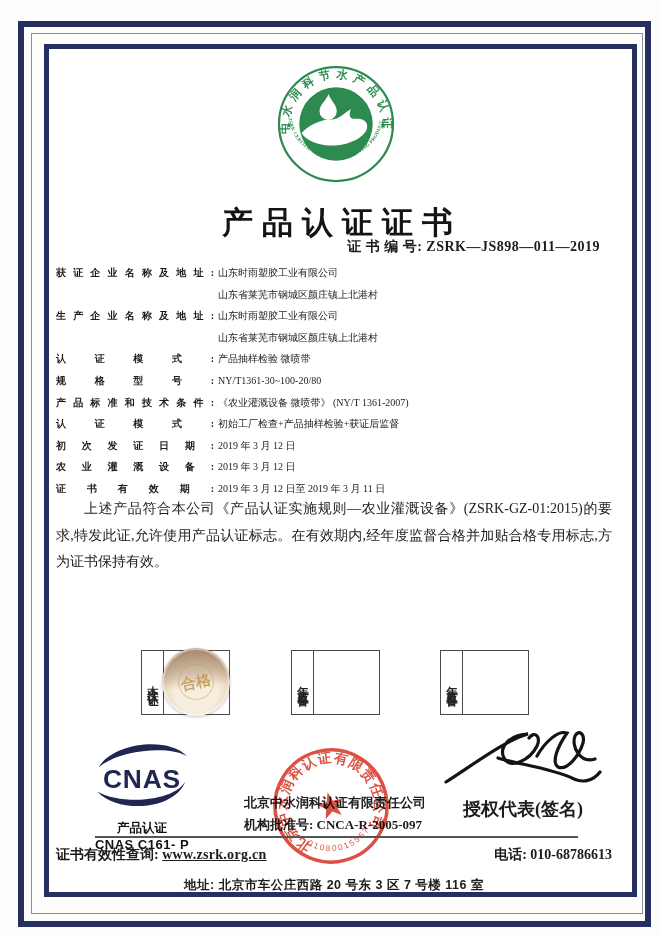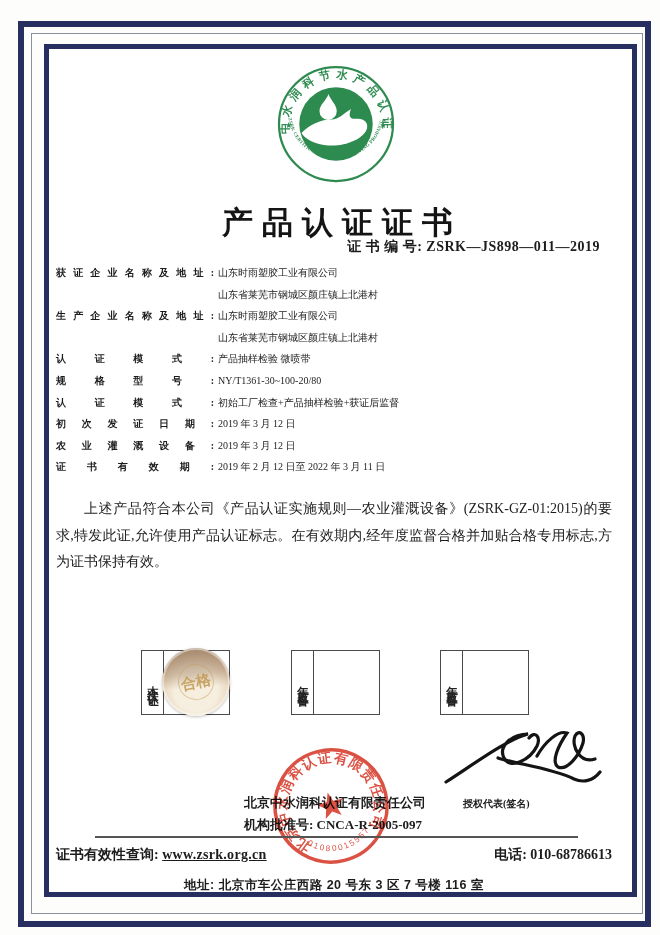--- a/index.html
+++ b/index.html
@@ -48,21 +48,21 @@
         font-family:"Liberation Sans","DejaVu Sans",sans-serif;}
   .cnas .l1{font-size:12.5px;font-weight:bold;color:#111;margin-top:2px;}
   .cnas .l2{font-size:13px;font-weight:bold;color:#111;letter-spacing:.5px;}
 
   .issuer-text{position:absolute;left:244px;top:792px;font-size:13px;font-weight:bold;
                line-height:22px;white-space:nowrap;}
   .red-stamp{position:absolute;left:261px;top:736px;width:140px;height:140px;
              mix-blend-mode:multiply;opacity:.88;}
 
   .sig-svg{position:absolute;left:440px;top:722px;width:175px;height:74px;}
-  .sig-label{position:absolute;left:463px;top:797px;font-size:10px;font-weight:bold;}
+  .sig-label{position:absolute;left:463px;top:797px;font-size:18px;font-weight:bold;}
 
   .rule{position:absolute;left:95px;top:836px;width:483px;height:1.5px;background:#555;}
   .query{position:absolute;left:56px;top:846px;width:556px;display:flex;justify-content:space-between;
          gap:64px;font-size:14px;font-weight:bold;white-space:nowrap;}
   .query .url{text-decoration:underline;font-family:"Liberation Serif",serif;letter-spacing:.3px;}
   .addr{position:absolute;left:56px;top:877px;width:556px;text-align:center;font-size:12.5px;
         font-weight:bold;font-family:"Liberation Sans","DejaVu Sans",sans-serif;letter-spacing:.5px;}
 </style>
 </head>
 <body>
@@ -119,41 +119,47 @@
         <span class="vline">产品抽样检验 微喷带</span>
       </span>
     </div>
     <div class="frow">
       <span class="flabel">规格型号:</span>
       <span class="fval">
         <span class="vline">NY/T1361-30~100-20/80</span>
       </span>
     </div>
     <div class="frow">
+      <span class="flabel">产品标准和技术条件:</span>
+      <span class="fval">
+        <span class="vline">《农业灌溉设备 微喷带》 (NY/T 1361-2007)</span>
+      </span>
+    </div>
+    <div class="frow">
       <span class="flabel">认证模式:</span>
       <span class="fval">
         <span class="vline">初始工厂检查+产品抽样检验+获证后监督</span>
       </span>
     </div>
     <div class="frow">
       <span class="flabel">初次发证日期:</span>
       <span class="fval">
         <span class="vline">2019 年 3 月 12 日</span>
       </span>
     </div>
     <div class="frow">
       <span class="flabel">农业灌溉设备:</span>
       <span class="fval">
         <span class="vline">2019 年 3 月 12 日</span>
       </span>
     </div>
     <div class="frow">
       <span class="flabel">证书有效期:</span>
       <span class="fval">
-        <span class="vline">2019 年 2 月 12 日至 2022 年 3 月 11 日</span>
+        <span class="vline">2019 年 3 月 12 日至 2019 年 3 月 11 日</span>
       </span>
     </div>
   </div>
 
   <p class="statement">上述产品符合本公司《产品认证实施规则—农业灌溉设备》(ZSRK-GZ-01:2015)的要求,特发此证,允许使用产品认证标志。在有效期内,经年度监督合格并加贴合格专用标志,方为证书保持有效。</p>
 
   <div class="stampbox box1">
     <div class="side">本次认证</div>
     <div class="blank"></div>
   </div>
@@ -162,20 +168,29 @@
     <div class="blank"></div>
   </div>
   <div class="stampbox box3">
     <div class="side">年度监督</div>
     <div class="blank"></div>
   </div>
   <div class="goldsticker">
     <span>合格</span>
   </div>
 
+  <div class="cnas">
+    <svg viewBox="0 0 120 92" width="96" height="74">
+      <path d="M6 34 C22 4 92 -6 116 20 C94 6 30 12 6 34 Z" fill="#1d2750"></path>
+      <text x="60" y="60" font-size="33" font-weight="bold" fill="#1d2750" text-anchor="middle" font-family="'Liberation Sans',sans-serif" letter-spacing="1">CNAS</text>
+      <path d="M4 64 C30 92 100 88 114 52 C100 76 36 82 4 64 Z" fill="#1d2750"></path>
+    </svg>
+    <div class="l1">产品认证</div>
+    <div class="l2">CNAS C161- P</div>
+  </div>
 
   <div class="issuer-text">
     <div>北京中水润科认证有限责任公司</div>
     <div>机构批准号: CNCA-R-2005-097</div>
   </div>
 
   <svg class="red-stamp" viewBox="0 0 160 160">
     <defs>
       <path id="ring" d="M80 80 m-50 0 a50 50 0 1 1 100 0 a50 50 0 1 1 -100 0"></path>
       <path id="botArc" d="M30 96 A53 53 0 0 0 130 96"></path>

